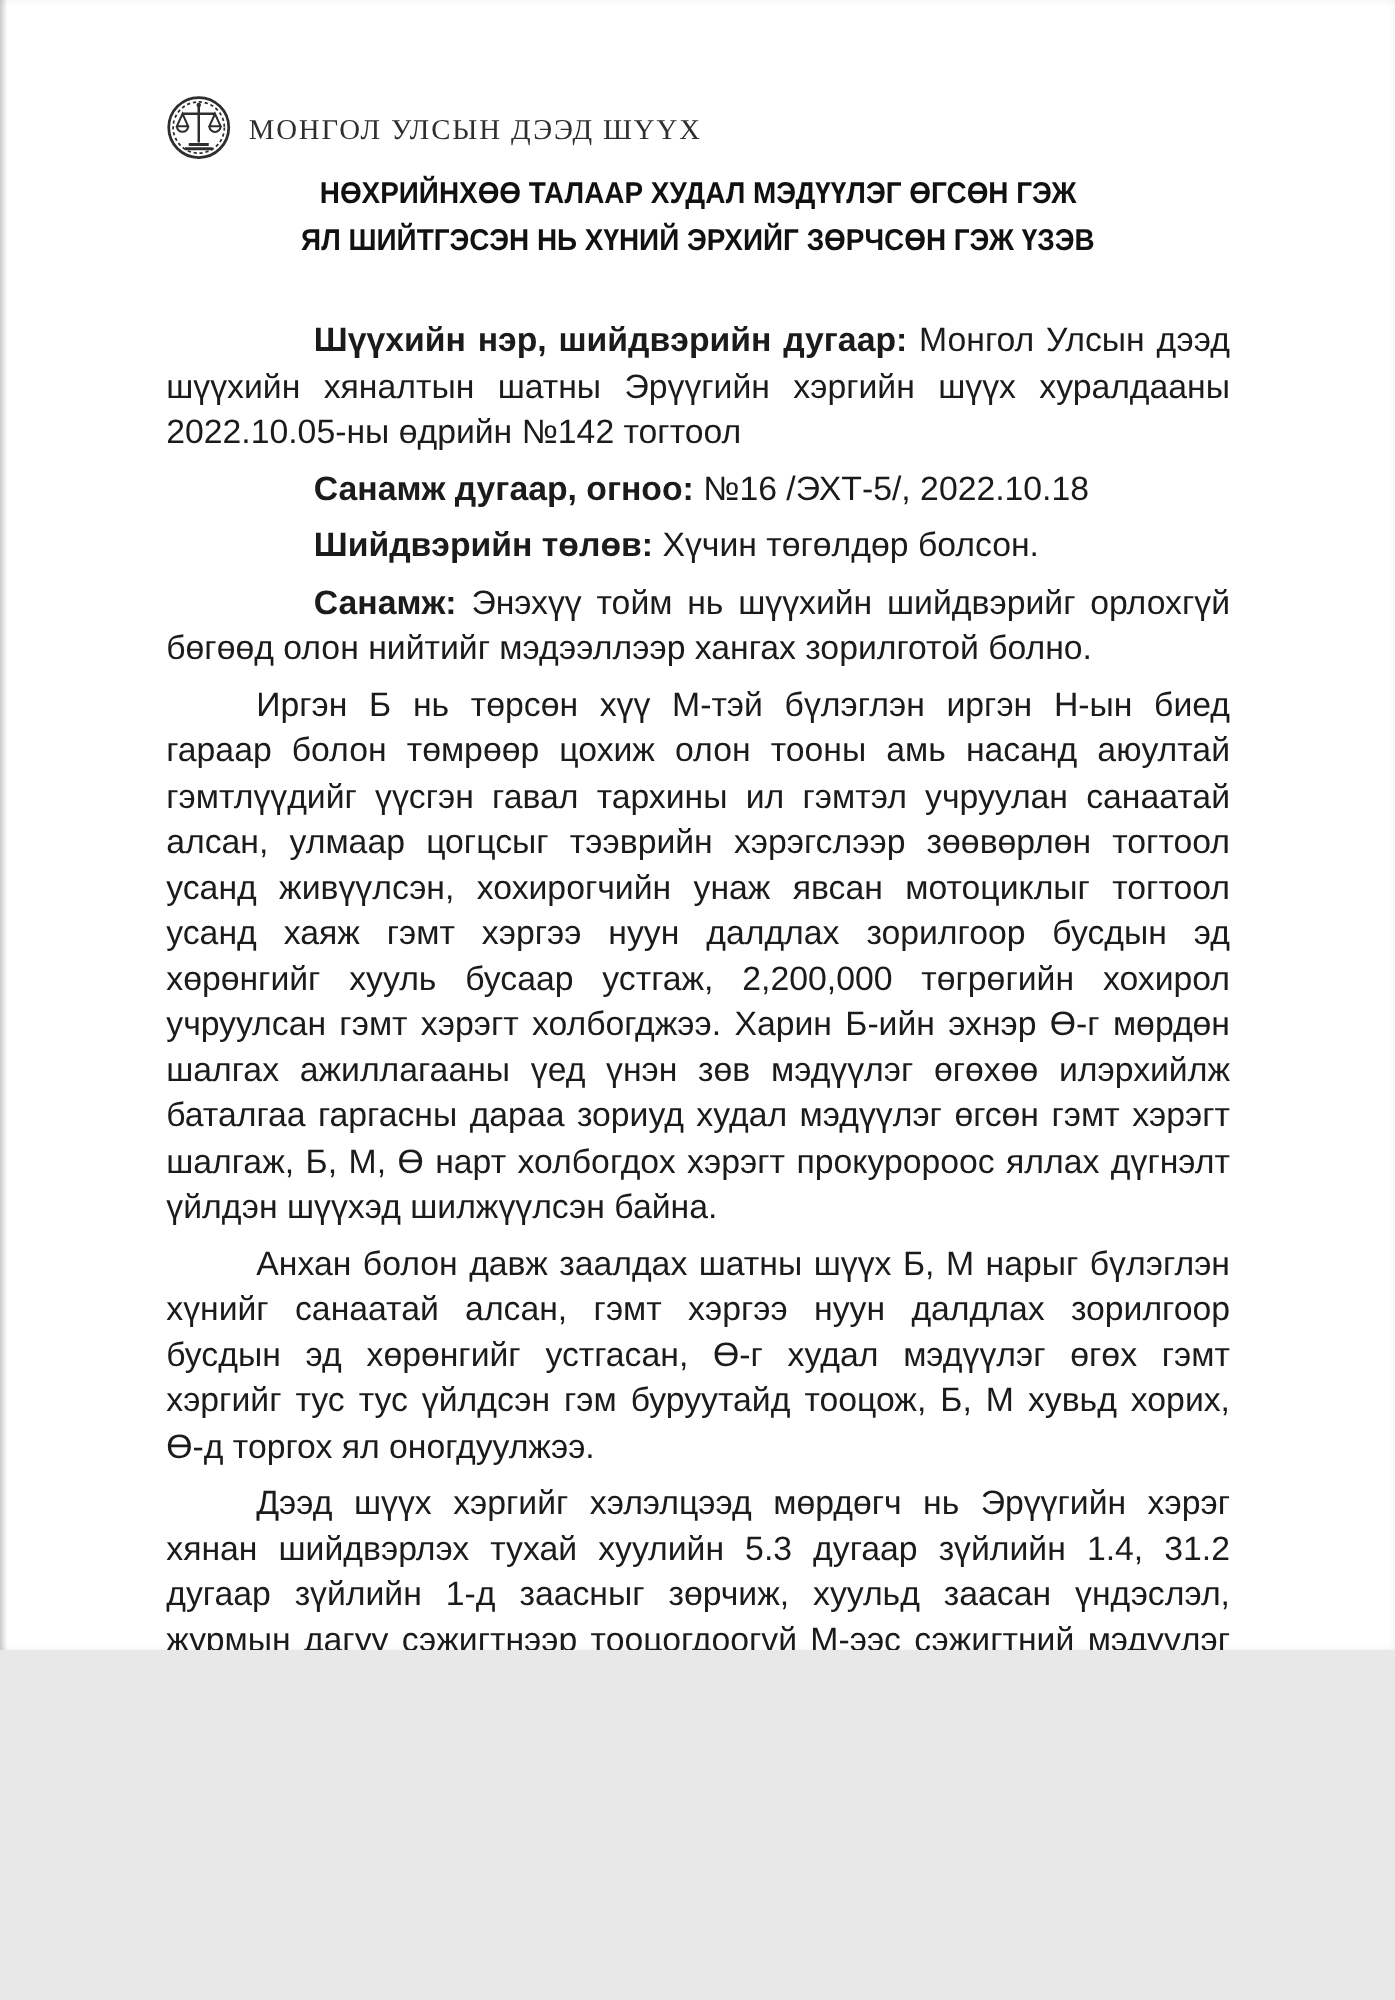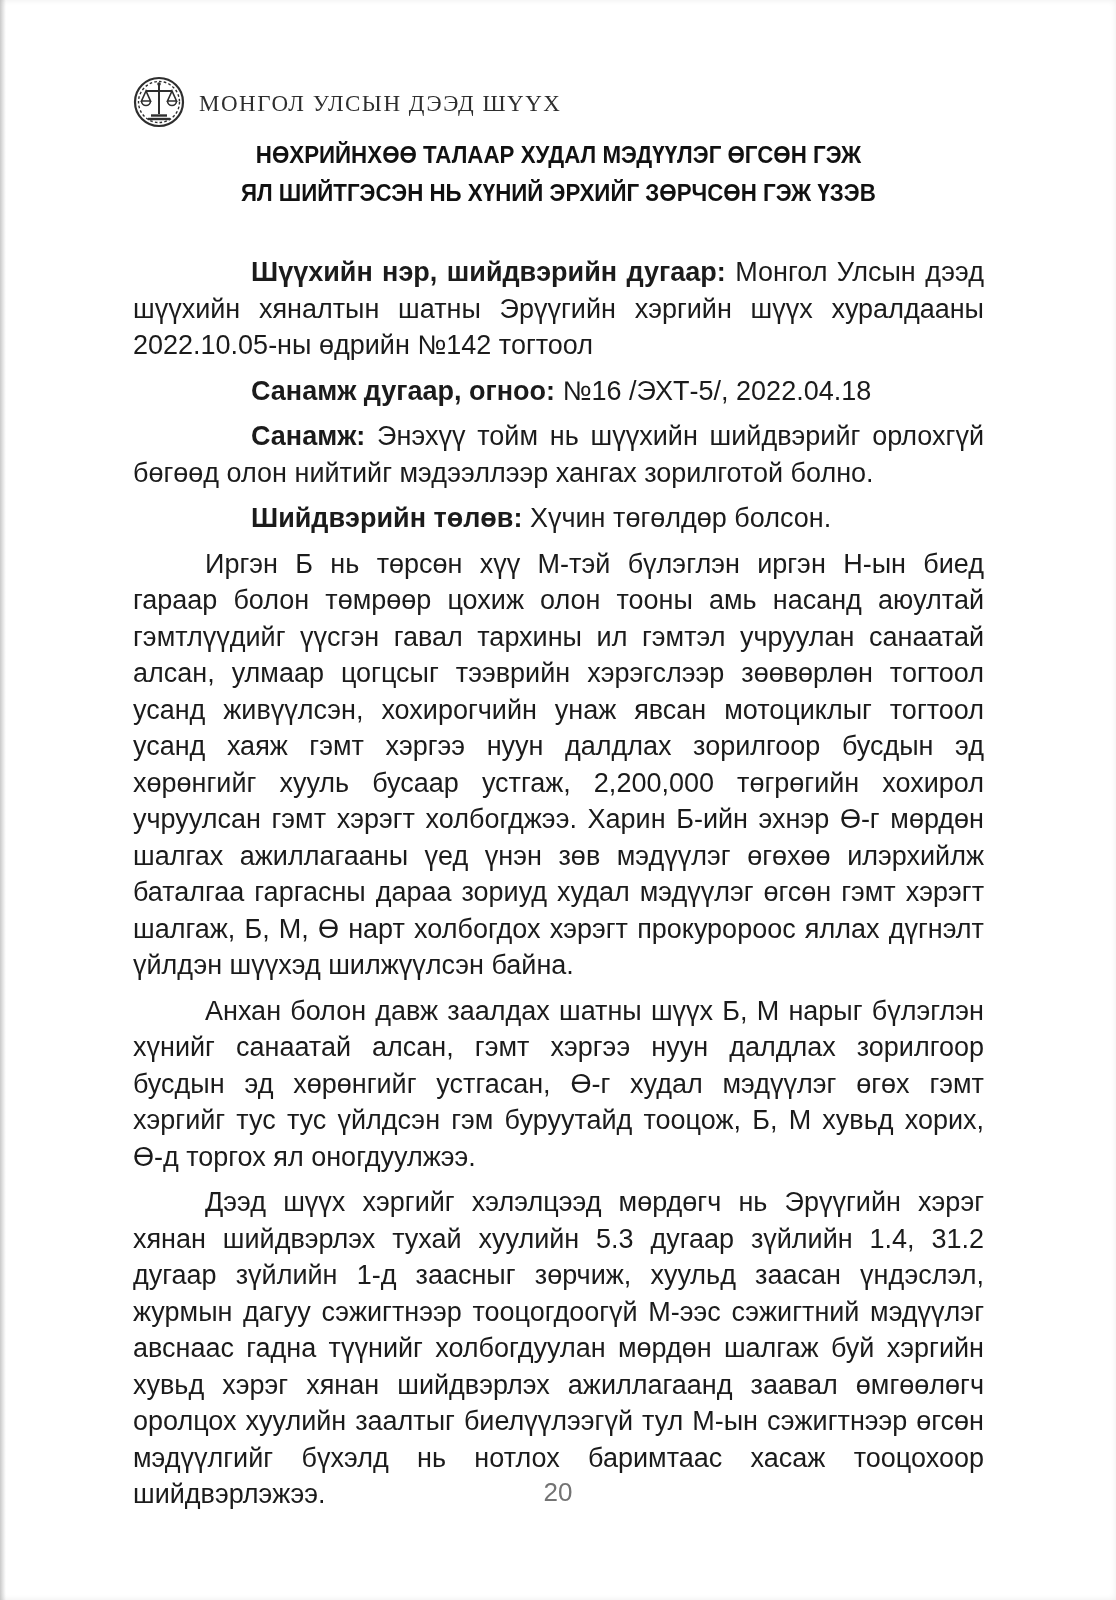--- a/index.html
+++ b/index.html
@@ -3,21 +3,21 @@
 <meta charset="utf-8">
 <style>
   html, body {
     margin: 0;
     padding: 0;
     background: #e8e8e8;
   }
   .page {
     position: relative;
     width: 1116px;
-    height: 1600px;
+    height: 1320px;
     margin: 0 auto;
     background: #ffffff;
     font-family: "Liberation Sans", sans-serif;
     color: #1b1b1b;
     overflow: hidden;
     box-shadow: inset 0 0 6px rgba(0,0,0,0.08);
   }
   
   .court-header {
     position: absolute;
@@ -120,23 +120,23 @@
     <div class="org-name">МОНГОЛ УЛСЫН ДЭЭД ШҮҮХ</div>
   </div>
 
   <div class="doc-title">
     <span class="t-line">НӨХРИЙНХӨӨ ТАЛААР ХУДАЛ МЭДҮҮЛЭГ ӨГСӨН ГЭЖ</span><br>
     <span class="t-line">ЯЛ ШИЙТГЭСЭН НЬ ХҮНИЙ ЭРХИЙГ ЗӨРЧСӨН ГЭЖ ҮЗЭВ</span>
   </div>
 
   <div class="content">
     <p><span class="lead">Шүүхийн нэр, шийдвэрийн дугаар:</span> <span>Монгол Улсын дээд шүүхийн хяналтын шатны Эрүүгийн хэргийн шүүх хуралдааны 2022.10.05-ны өдрийн №142 тогтоол</span></p>
-    <p><span class="lead">Санамж дугаар, огноо:</span> <span>№16 /ЭХТ-5/, 2022.04.18</span></p>
+    <p><span class="lead">Санамж дугаар, огноо:</span> <span>№16 /ЭХТ-5/, 2022.10.18</span></p>
+    <p><span class="lead">Шийдвэрийн төлөв:</span> <span>Хүчин төгөлдөр болсон.</span></p>
     <p><span class="lead">Санамж:</span> <span>Энэхүү тойм нь шүүхийн шийдвэрийг орлохгүй бөгөөд олон нийтийг мэдээллээр хангах зорилготой болно.</span></p>
-    <p><span class="lead">Шийдвэрийн төлөв:</span> <span>Хүчин төгөлдөр болсон.</span></p>
 
     <p>Иргэн Б нь төрсөн хүү М-тэй бүлэглэн иргэн Н-ын биед гараар болон төмрөөр цохиж олон тооны амь насанд аюултай гэмтлүүдийг үүсгэн гавал тархины ил гэмтэл учруулан санаатай алсан, улмаар цогцсыг тээврийн хэрэгслээр зөөвөрлөн тогтоол усанд живүүлсэн, хохирогчийн унаж явсан мотоциклыг тогтоол усанд хаяж гэмт хэргээ нуун далдлах зорилгоор бусдын эд хөрөнгийг хууль бусаар устгаж, 2,200,000 төгрөгийн хохирол учруулсан гэмт хэрэгт холбогджээ. Харин Б-ийн эхнэр Ө-г мөрдөн шалгах ажиллагааны үед үнэн зөв мэдүүлэг өгөхөө илэрхийлж баталгаа гаргасны дараа зориуд худал мэдүүлэг өгсөн гэмт хэрэгт шалгаж, Б, М, Ө нарт холбогдох хэрэгт прокуророос яллах дүгнэлт үйлдэн шүүхэд шилжүүлсэн байна.</p>
     <p>Анхан болон давж заалдах шатны шүүх Б, М нарыг бүлэглэн хүнийг санаатай алсан, гэмт хэргээ нуун далдлах зорилгоор бусдын эд хөрөнгийг устгасан, Ө-г худал мэдүүлэг өгөх гэмт хэргийг тус тус үйлдсэн гэм буруутайд тооцож, Б, М хувьд хорих, Ө-д торгох ял оногдуулжээ.</p>
     <p>Дээд шүүх хэргийг хэлэлцээд мөрдөгч нь Эрүүгийн хэрэг хянан шийдвэрлэх тухай хуулийн 5.3 дугаар зүйлийн 1.4, 31.2 дугаар зүйлийн 1-д заасныг зөрчиж, хуульд заасан үндэслэл, журмын дагуу сэжигтнээр тооцогдоогүй М-ээс сэжигтний мэдүүлэг авснаас гадна түүнийг холбогдуулан мөрдөн шалгаж буй хэргийн хувьд хэрэг хянан шийдвэрлэх ажиллагаанд заавал өмгөөлөгч оролцох хуулийн заалтыг биелүүлээгүй тул М-ын сэжигтнээр өгсөн мэдүүлгийг бүхэлд нь нотлох баримтаас хасаж тооцохоор шийдвэрлэжээ.</p>
   </div>
 
   <div class="page-number">20</div>
 </div>
 
 </body></html>

